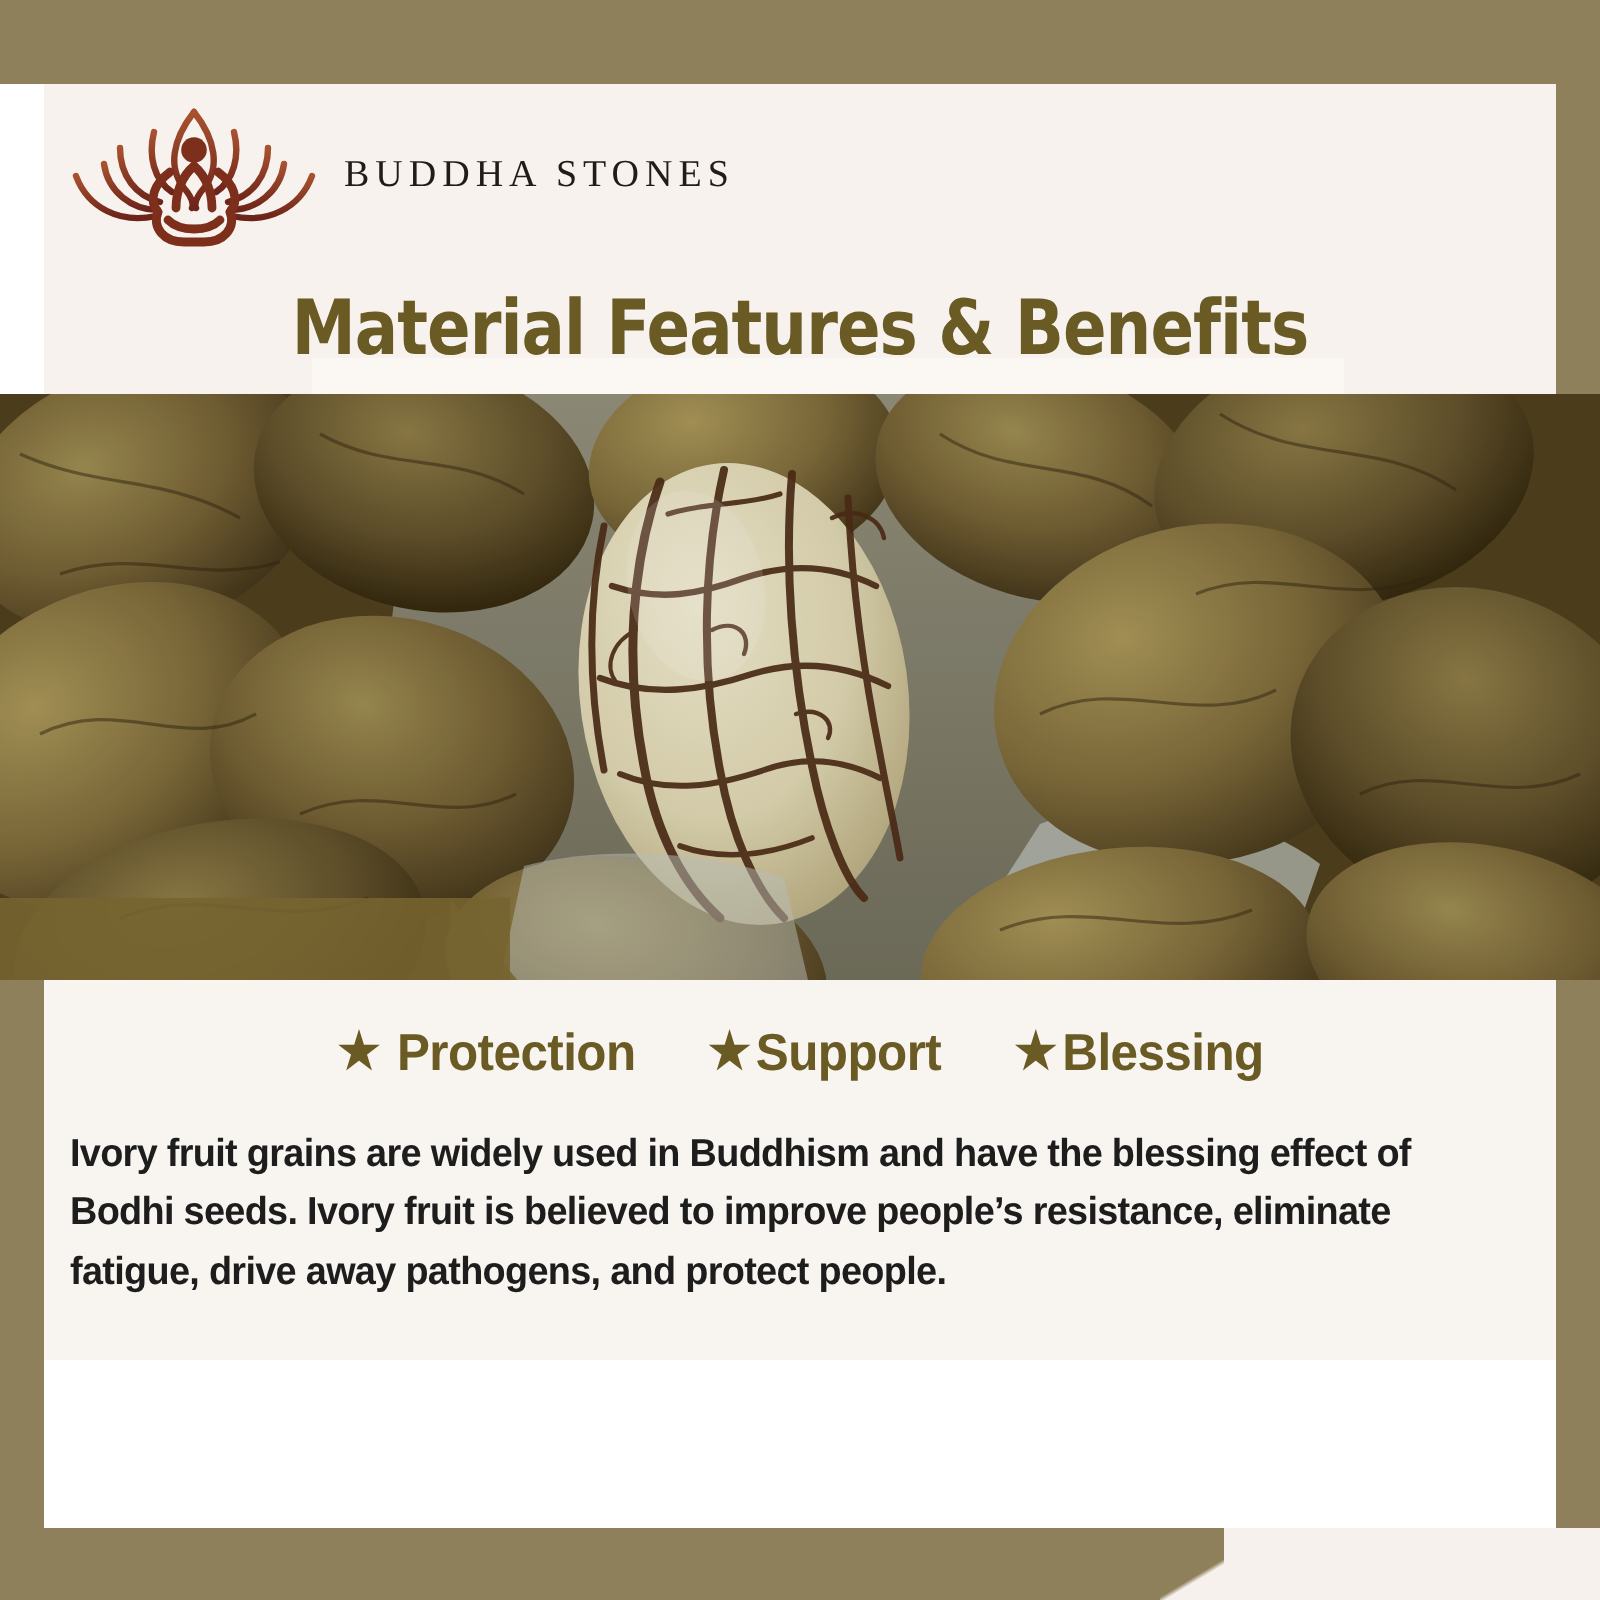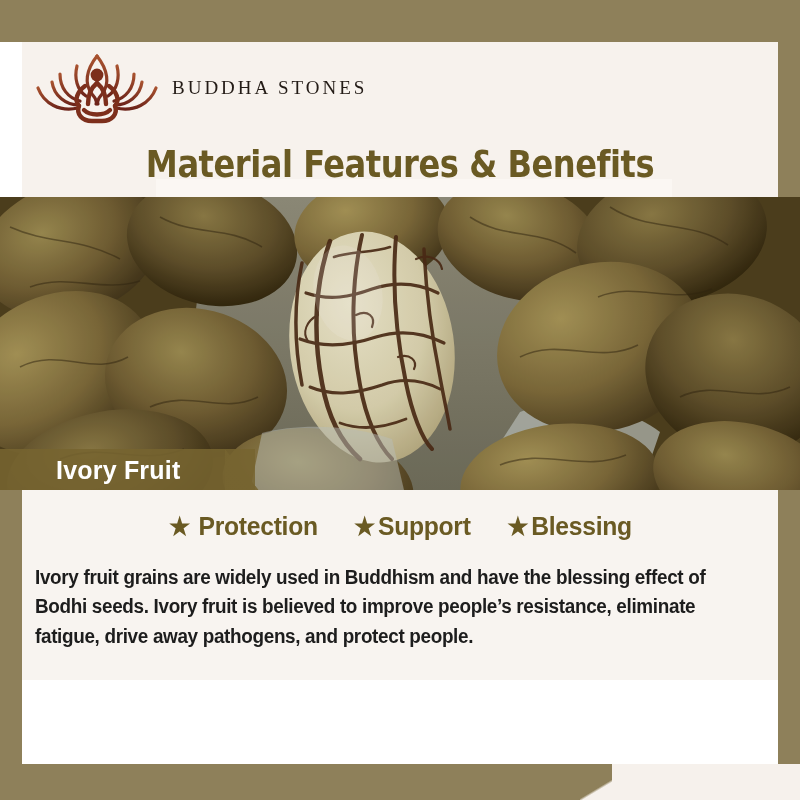--- a/index.html
+++ b/index.html
@@ -319,21 +319,20 @@
         <ellipse cx="348" cy="96" rx="34" ry="48" fill="#ffffff" opacity="0.16" transform="rotate(-12 348 96)"></ellipse>
       </g>
 
       <path d="M262 236 C 300 226, 352 228, 392 242 L 404 293 H 250 Z" fill="#c2c8c4" opacity="0.5"></path>
       <rect width="800" height="293" fill="#3a2c10" opacity="0.07"></rect>
     </svg>
   </div>
 
   <div class="caption"></div>
   <div class="caption-diag"></div>
-  <div class="caption-text">Ivory Fruit</div>
 
   <div class="content"></div>
 
   <div class="benefits">
     <div class="benefit spaced">
       <span class="star">★</span>
       <span>Protection</span>
     </div>
     <div class="benefit">
       <span class="star">★</span>

